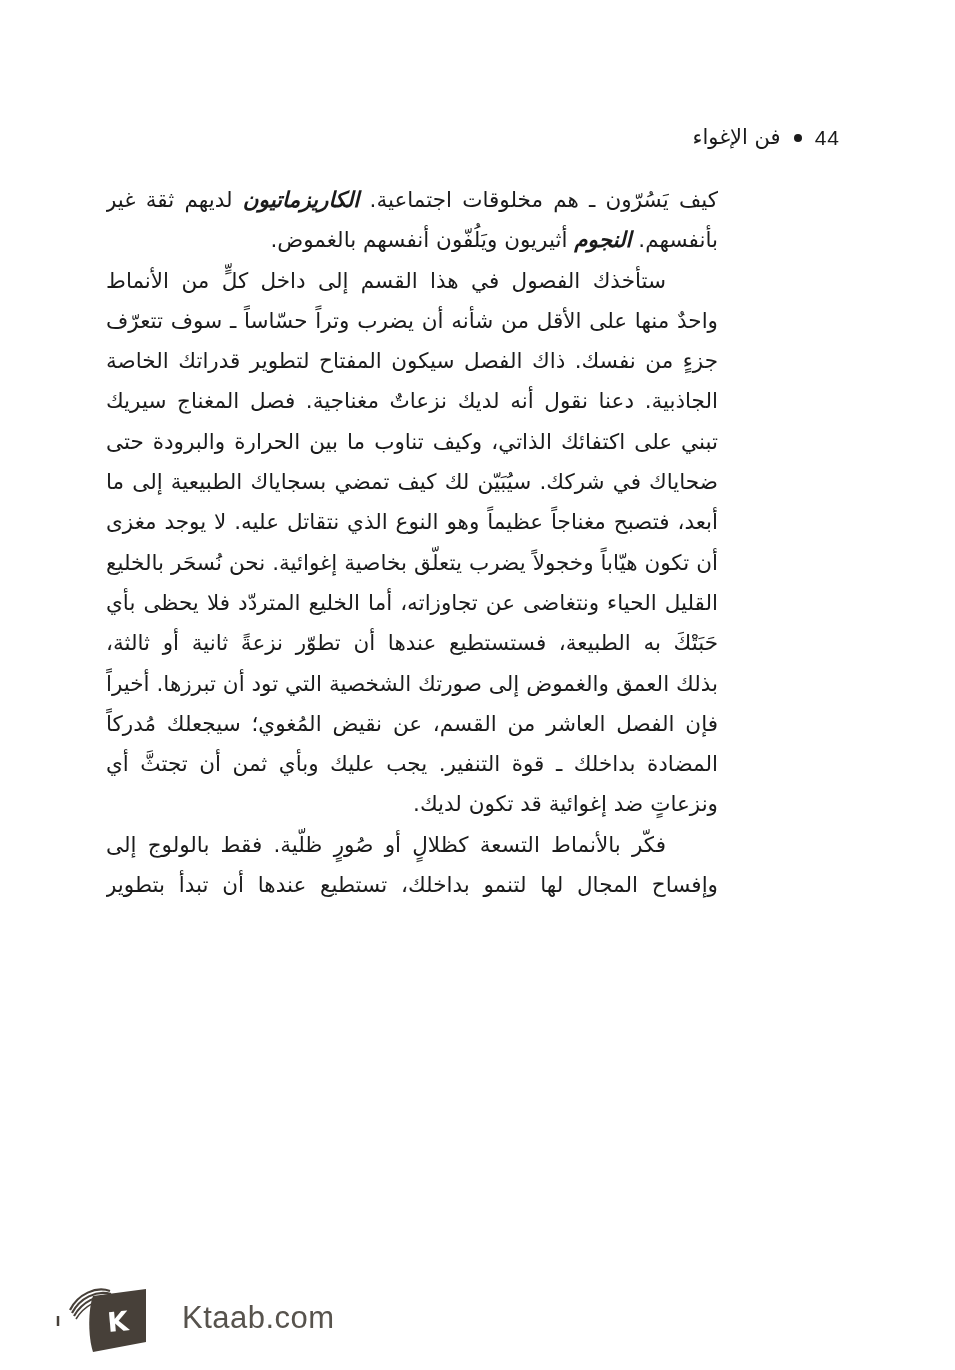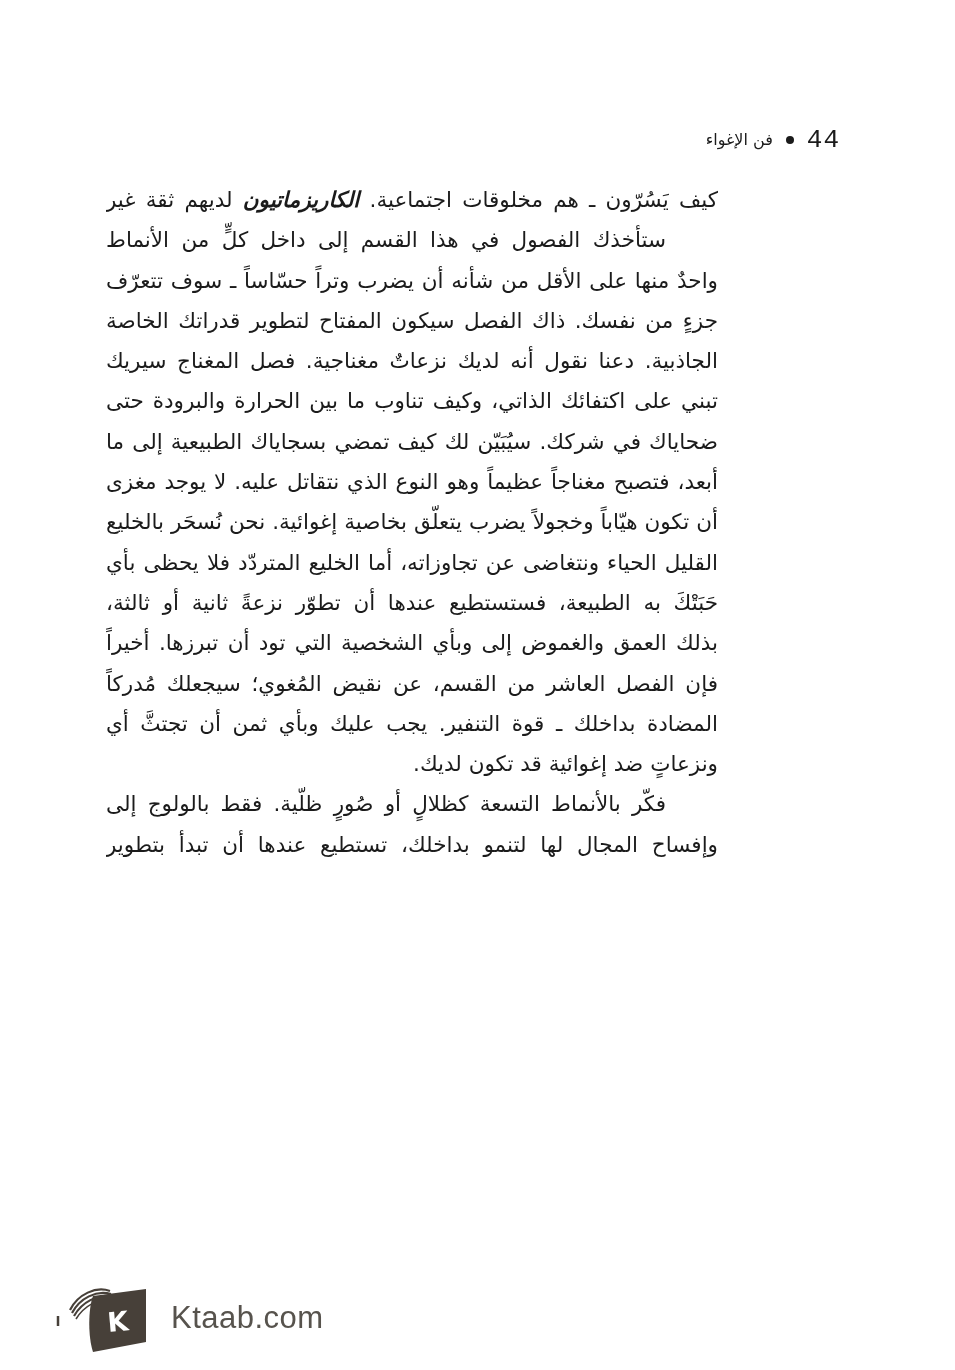--- a/index.html
+++ b/index.html
@@ -18,29 +18,29 @@
     font-family:"DejaVu Sans",sans-serif;
   }
   
   .running-head{
     position:absolute;top:127px;right:115px;
     direction:rtl;
     display:flex;align-items:center;gap:13px;
     color:var(--ink);
   }
   .running-head .page-num{
-    font-size:26px;letter-spacing:1px;line-height:1;
-    font-family:Liberation Mono, monospace;
+    font-size:21px;letter-spacing:1px;line-height:1;
+    font-family:Liberation Sans, sans-serif;
   }
   .running-head .sep-dot{
     width:8px;height:8px;border-radius:50%;
     background:var(--ink);flex:0 0 auto;
   }
   .running-head .book-title{
-    font-size:16px;line-height:1;
+    font-size:21px;line-height:1;
   }
   
   .body-text{
     position:absolute;top:180px;right:237px;width:612px;
     direction:rtl;
     color:var(--ink);
     font-size:21.5px;
   }
   .line{
     height:40.3px;line-height:40.3px;
@@ -55,46 +55,48 @@
   .watermark{
     position:absolute;left:56px;top:1282px;
     display:flex;align-items:center;gap:15px;
   }
   .watermark svg{display:block;}
   .brand-text{
     color:var(--logo-text);
     font-size:31px;
     font-family:"Liberation Sans","DejaVu Sans",sans-serif;
     letter-spacing:0.5px;
+    margin-left:11px;
   }
 </style>
 </head>
 <body>
 
 <div class="page">
 
   <div class="running-head">
     <span class="page-num">44</span>
     <span class="sep-dot"></span>
     <span class="book-title">فن الإغواء</span>
   </div>
 
   <div class="body-text">
       <div class="line">كيف يَسُرّون ـ هم مخلوقات اجتماعية. <i>الكاريزماتيون</i> لديهم ثقة غير عادية</div>
+      <div class="line last">بأنفسهم. <i>النجوم</i> أثيريون ويَلُفّون أنفسهم بالغموض.</div>
       <div class="line indent">ستأخذك الفصول في هذا القسم إلى داخل كلٍّ من الأنماط التسعة.</div>
       <div class="line">واحدٌ منها على الأقل من شأنه أن يضرب وتراً حسّاساً ـ سوف تتعرّف على</div>
       <div class="line">جزءٍ من نفسك. ذاك الفصل سيكون المفتاح لتطوير قدراتك الخاصة في</div>
       <div class="line">الجاذبية. دعنا نقول أنه لديك نزعاتٌ مغناجية. فصل المغناج سيريك كيف</div>
       <div class="line">تبني على اكتفائك الذاتي، وكيف تناوب ما بين الحرارة والبرودة حتى توقع</div>
       <div class="line">ضحاياك في شركك. سيُبَيّن لك كيف تمضي بسجاياك الطبيعية إلى ما هو</div>
       <div class="line">أبعد، فتصبح مغناجاً عظيماً وهو النوع الذي نتقاتل عليه. لا يوجد مغزى في</div>
       <div class="line">أن تكون هيّاباً وخجولاً يضرب يتعلّق بخاصية إغوائية. نحن نُسحَر بالخليع</div>
       <div class="line">القليل الحياء ونتغاضى عن تجاوزاته، أما الخليع المتردّد فلا يحظى بأي احترام.</div>
       <div class="line">حَبَتْكَ به الطبيعة، فستستطيع عندها أن تطوّر نزعةً ثانية أو ثالثة، مضفياً</div>
-      <div class="line">بذلك العمق والغموض إلى وبأي الشخصية التي تود أن تبرزها. أخيراً</div>
+      <div class="line">بذلك العمق والغموض إلى صورتك الشخصية التي تود أن تبرزها. أخيراً</div>
       <div class="line">فإن الفصل العاشر من القسم، عن نقيض المُغوي؛ سيجعلك مُدركاً للمقدرة</div>
       <div class="line">المضادة بداخلك ـ قوة التنفير. يجب عليك وبأي ثمن أن تجتثَّ أي ميولٍ</div>
       <div class="line last">ونزعاتٍ ضد إغوائية قد تكون لديك.</div>
       <div class="line indent">فكّر بالأنماط التسعة كظلالٍ أو صُورٍ ظلّية. فقط بالولوج إلى إحداها</div>
       <div class="line">وإفساح المجال لها لتنمو بداخلك، تستطيع عندها أن تبدأ بتطوير الشخصية</div>
     </div>
 
   <div class="watermark">
     <svg width="100" height="72" viewBox="0 0 100 72">
 

